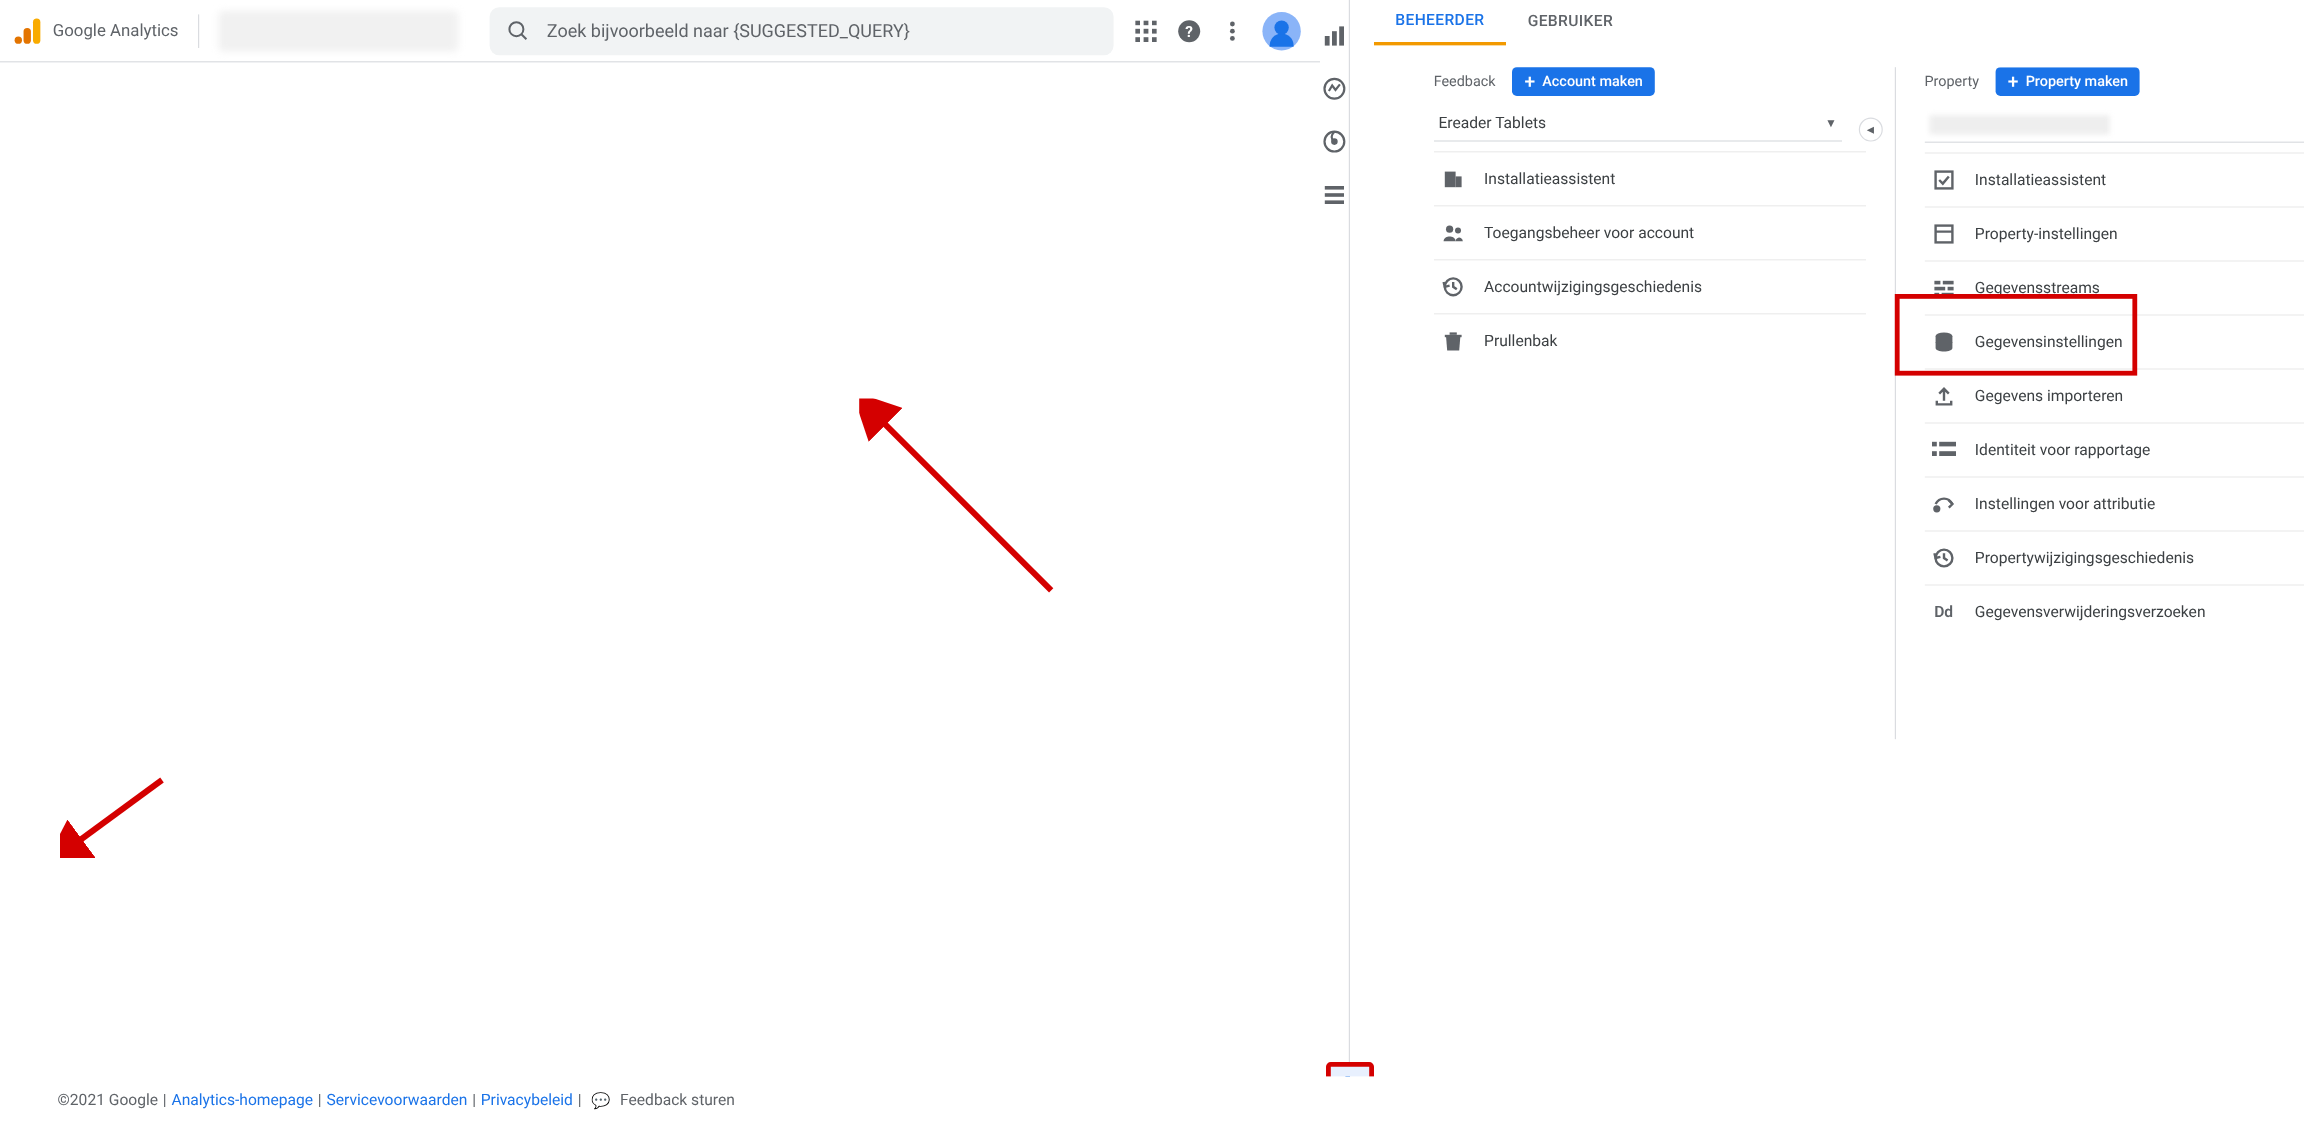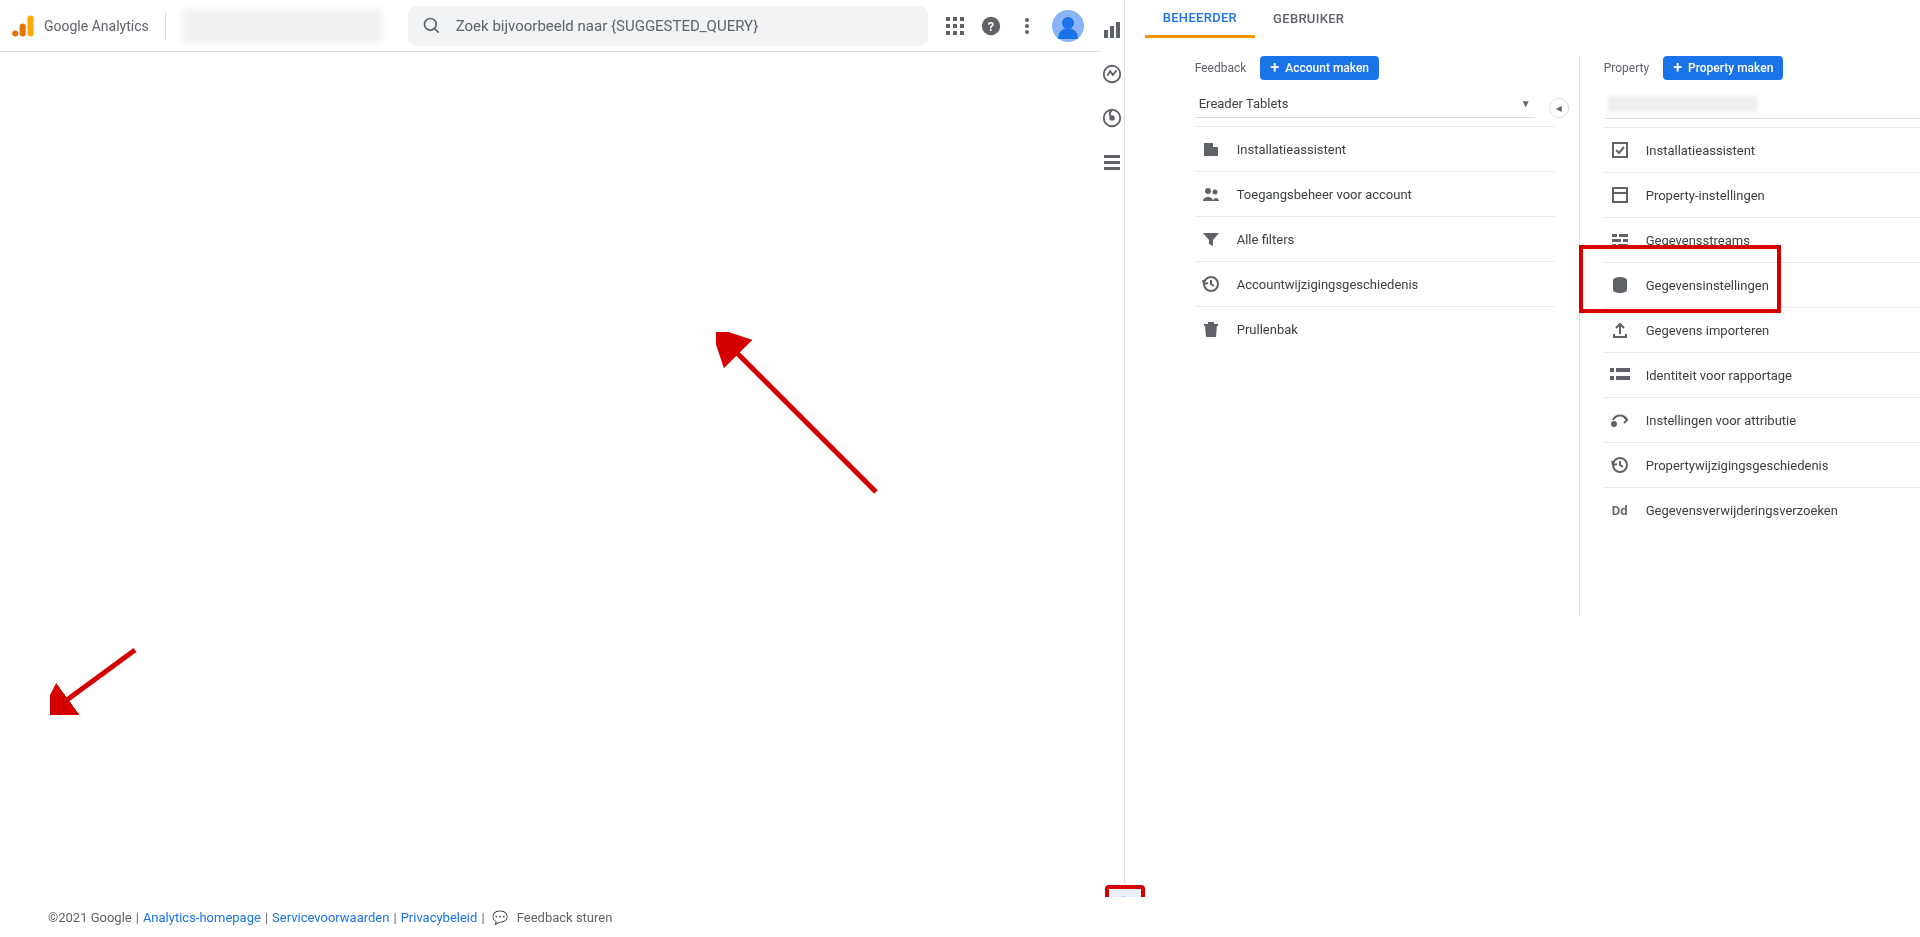--- a/index.html
+++ b/index.html
@@ -187,28 +187,20 @@
           <div class="menu-item">
               <span class="micon">
                 <svg width="20" height="20" viewBox="0 0 20 20" fill="#5f6368">
                   <circle cx="7" cy="7" r="3"></circle>
                   <circle cx="14" cy="8" r="2.5"></circle>
                   <path d="M2 17c0-3 3-4 5-4s5 1 5 4"></path>
                   <path d="M12 17c0-2 2-3 3-3s3 1 3 3"></path>
                 </svg>
               </span>
               <span>Toegangsbeheer voor account</span>
-            </div>
-          <div class="menu-item">
-              <span class="micon">
-                <svg width="20" height="20" viewBox="0 0 20 20" fill="#5f6368">
-                  <path d="M2 4h16l-6 7v6l-4-2v-4z"></path>
-                </svg>
-              </span>
-              <span>Alle filters</span>
             </div>
           <div class="menu-item">
               <span class="micon">
                 <svg width="20" height="20" viewBox="0 0 20 20" fill="none" stroke="#5f6368" stroke-width="2">
                   <path d="M3 10a7 7 0 107-7 7 7 0 00-7 7z"></path>
                   <path d="M10 6v4l3 2"></path>
                   <path d="M2 6l1 4 4-1"></path>
                 </svg>
               </span>
               <span>Accountwijzigingsgeschiedenis</span>

